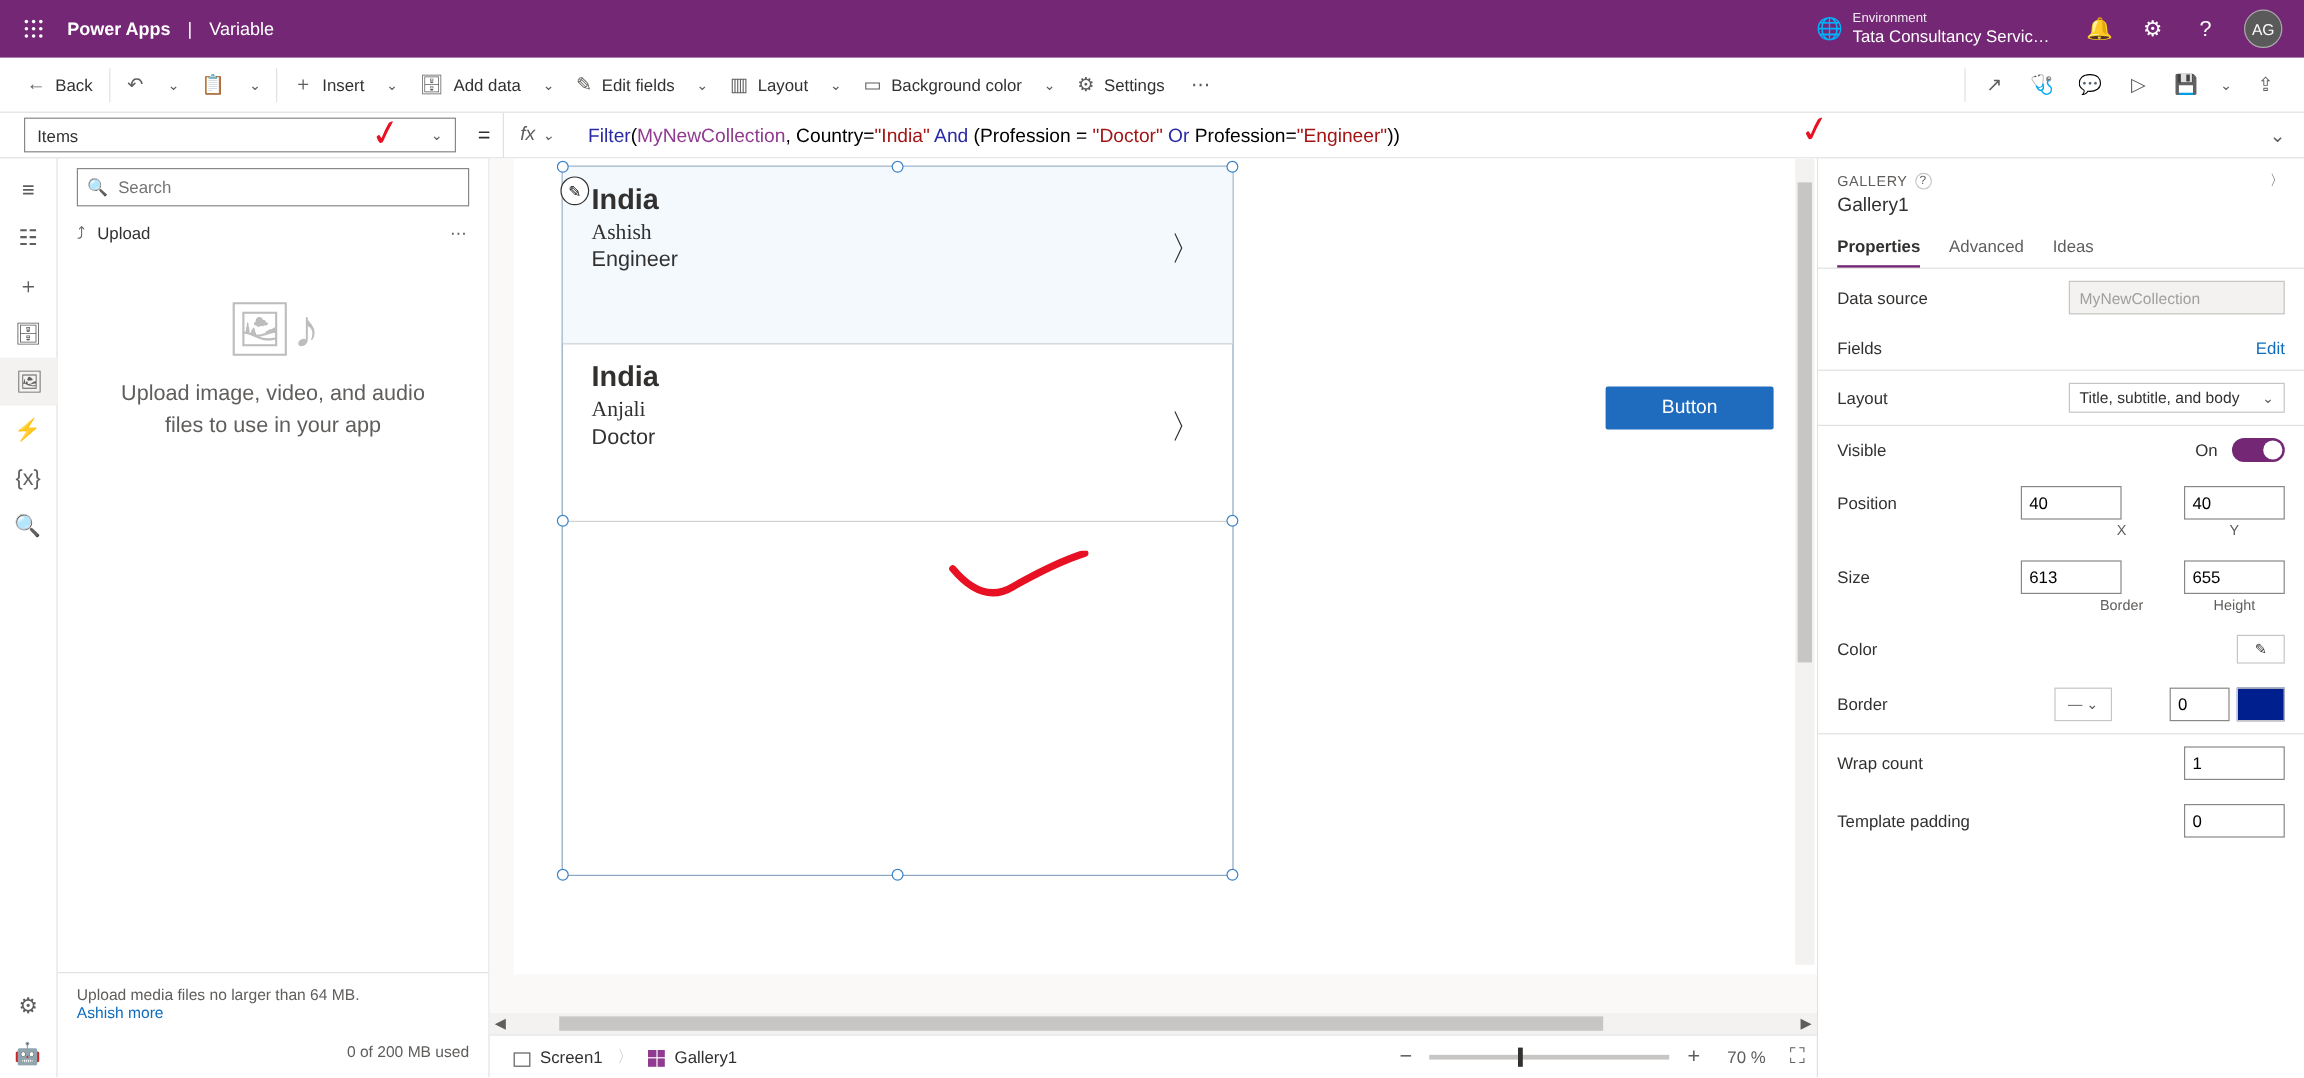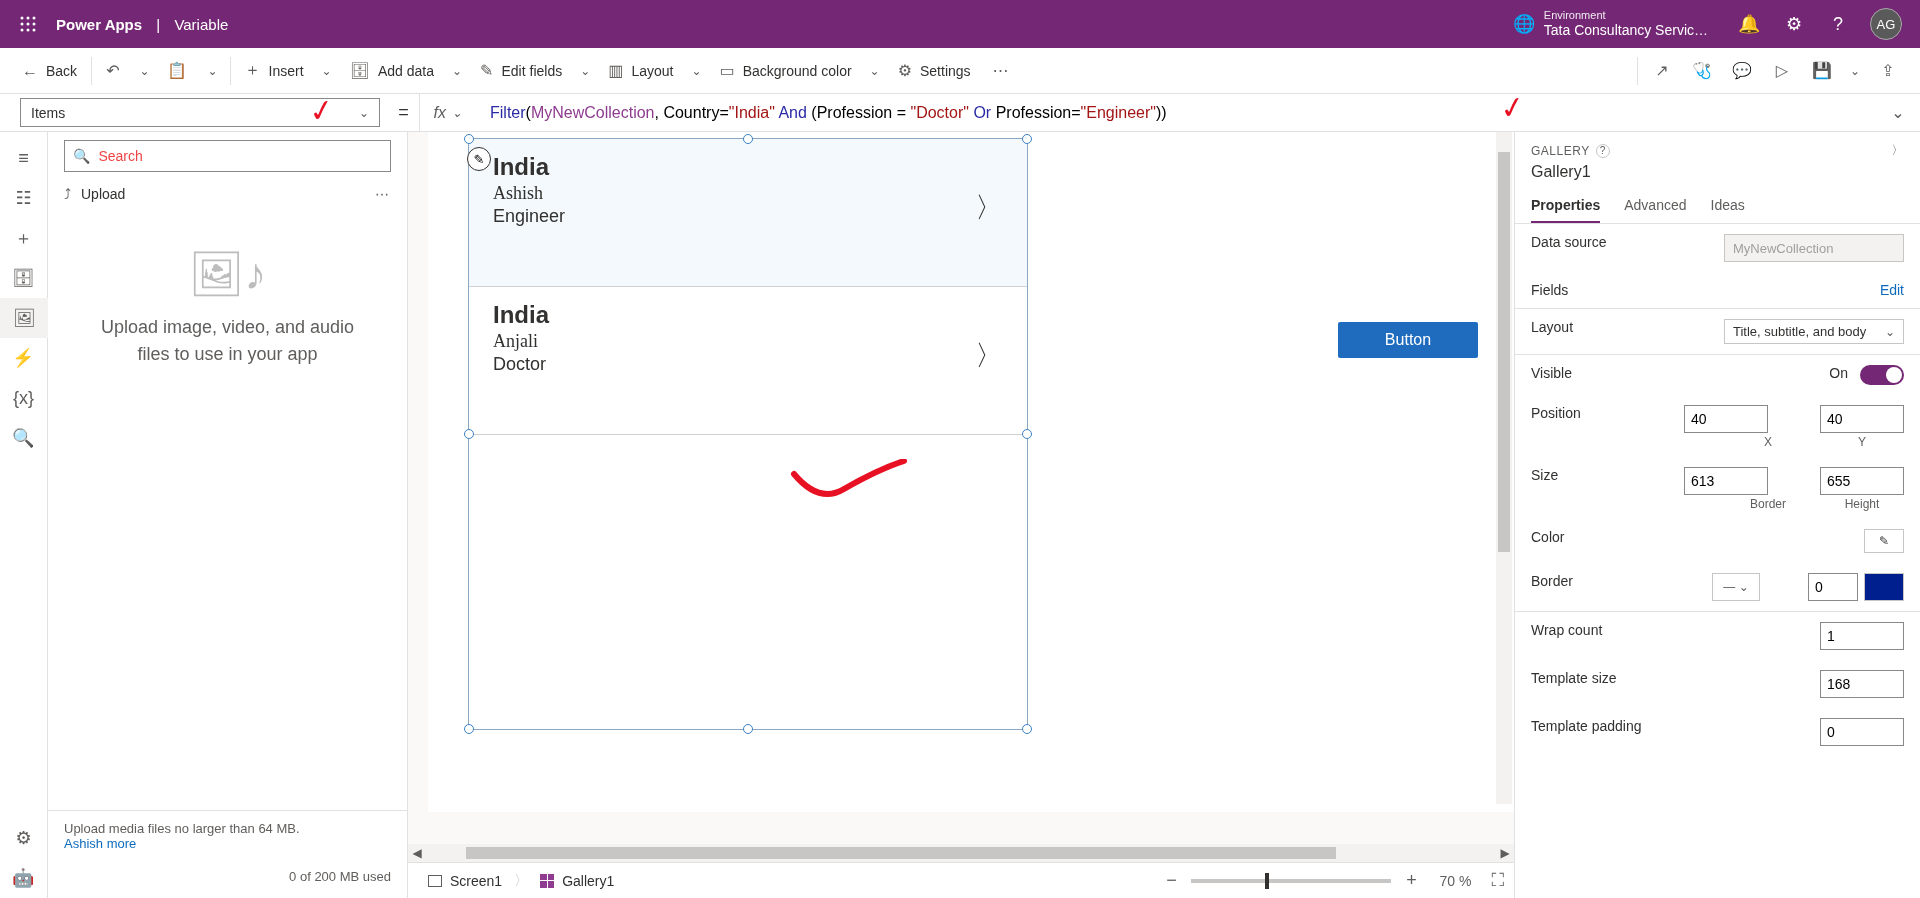--- a/index.html
+++ b/index.html
@@ -93,21 +93,21 @@
 
 .vscroll { position: absolute; right: 2px; top: 0; bottom: 40px; width: 16px; background: #f3f2f1; }
 .vscroll .thumb { position: absolute; left: 2px; top: 20px; width: 12px; height: 400px; background: #c8c6c4; }
 
 .canvas-hscroll { height: 18px; background: #f3f2f1; display: flex; align-items: center; }
 .canvas-hscroll .arrow-btn { width: 18px; text-align: center; color: #605e5c; font-size: 12px; cursor: pointer; }
 .canvas-hscroll .track { flex: 1; height: 18px; position: relative; }
 .canvas-hscroll .thumb { position: absolute; left: 40px; top: 3px; width: 870px; height: 12px; background: #c8c6c4; }
 
 .breadcrumb-bar { height: 36px; border-top: 1px solid #e1e1e1; display: flex; align-items: center; padding: 0 10px; font-size: 14px; color: #323130; }
-.bc-item { display: flex; align-items: center; padding: 0 10px; cursor: pointer; }
+.bc-item { display: flex; align-items: flex-end; padding: 0 10px; cursor: pointer; }
 .bc-item .sq { width: 14px; height: 12px; border: 1px solid #605e5c; margin-right: 8px; }
 .bc-item.gal .sq { border: none; width: 14px; height: 14px; display: grid; grid-template-columns: 1fr 1fr; gap: 1px; }
 .bc-item.gal .sq div { background: #8f3b8f; }
 .bc-sep { color: #c8c6c4; padding: 0 2px; }
 .bc-spacer { flex: 1; }
 .zoom-ctrl { display: flex; align-items: center; color: #605e5c; }
 .zoom-btn { width: 28px; text-align: center; font-size: 18px; cursor: pointer; }
 .zoom-slider { width: 200px; height: 4px; background: #c8c6c4; position: relative; margin: 0 6px; }
 .zoom-slider .knob { position: absolute; left: 74px; top: -6px; width: 4px; height: 16px; background: #323130; }
 .zoom-val { margin: 0 14px; font-size: 14px; }
@@ -115,21 +115,21 @@
 
 
 .props { width: 406px; border-left: 1px solid #e1e1e1; display: flex; flex-direction: column; overflow-y: auto; }
 .props-hdr { padding: 10px 16px 4px; display: flex; align-items: center; color: #605e5c; font-size: 12px; letter-spacing: .5px; }
 .props-hdr .help { margin-left: 6px; border: 1px solid #c8c6c4; border-radius: 50%; width: 14px; height: 14px; font-size: 10px; display: flex; align-items: center; justify-content: center; }
 .props-hdr .expand { margin-left: auto; color: #605e5c; cursor: pointer; }
 .props-name { padding: 0 16px 8px; font-size: 16px; color: #323130; }
 .tabs { display: flex; border-bottom: 1px solid #e1e1e1; padding: 0 16px; }
 .tab { padding: 8px 0; margin-right: 24px; font-size: 14px; color: #605e5c; cursor: pointer; }
 .tab.active { color: #323130; font-weight: 600; border-bottom: 2px solid #742774; }
-.prop-row { display: flex; padding: 10px 16px; font-size: 14px; color: #323130; }
+.prop-row { display: flex; align-items: center; padding: 10px 16px; font-size: 14px; color: #323130; }
 .prop-row.sep-below { border-bottom: 1px solid #e1e1e1; }
 .prop-label { flex: 1; }
 .ds-box { width: 180px; height: 28px; border: 1px solid #c8c6c4; background: #f3f2f1; color: #a19f9d; font-size: 13px; display: flex; align-items: center; padding: 0 8px; }
 .edit-link { color: #0f6cbd; cursor: pointer; }
 .layout-box { width: 180px; border: 1px solid #c8c6c4; display: flex; align-items: center; padding: 4px 8px; font-size: 13px; color: #323130; }
 .layout-box .dd { margin-left: auto; color: #605e5c; font-size: 12px; }
 .toggle { width: 44px; height: 20px; border-radius: 10px; background: #742774; position: relative; margin-left: 8px; cursor: pointer; }
 .toggle .knob { position: absolute; right: 2px; top: 2px; width: 16px; height: 16px; border-radius: 50%; background: #fff; }
 .on-label { margin-right: 4px; color: #323130; }
 .two-inputs { display: flex; gap: 10px; }
@@ -268,21 +268,21 @@
     <div class="rail-btn">{x}</div>
     <div class="rail-btn">🔍</div>
     <div class="rail-spacer"></div>
     <div class="rail-btn">⚙</div>
     <div class="rail-btn">🤖</div>
   </div>
 
   <div class="media-panel">
     <div class="mp-search">
       <span class="ic">🔍</span>
-      <span style="color:#ef4444">Search</span>
+      <span style="color:#737373">Search</span>
     </div>
     <div class="mp-upload-row">
       <span class="ic">⤴</span>
       <span>Upload</span>
       <span class="more">⋯</span>
     </div>
     <div class="mp-empty">
       <div class="art">🖼♪</div>
       <div class="txt">Upload image, video, and audio files to use in your app</div>
     </div>
@@ -430,21 +430,17 @@
       <div class="prop-label">Border</div>
       <div class="border-style">— ⌄</div>
       <input class="num-input" style="width: 50px;" value="0">
       <div class="border-color" style="margin-left:6px"></div>
     </div>
     <div class="prop-row">
       <div class="prop-label">Wrap count</div>
       <input class="single-input" value="1" style="">
     </div>
     <div class="prop-row">
-      <div class="prop-label">Template size</div>
-      <input class="single-input" value="168" style="">
-    </div>
-    <div class="prop-row">
       <div class="prop-label">Template padding</div>
       <input class="single-input" value="0" style="">
     </div>
   </div>
 </div>
 
 </body></html>

